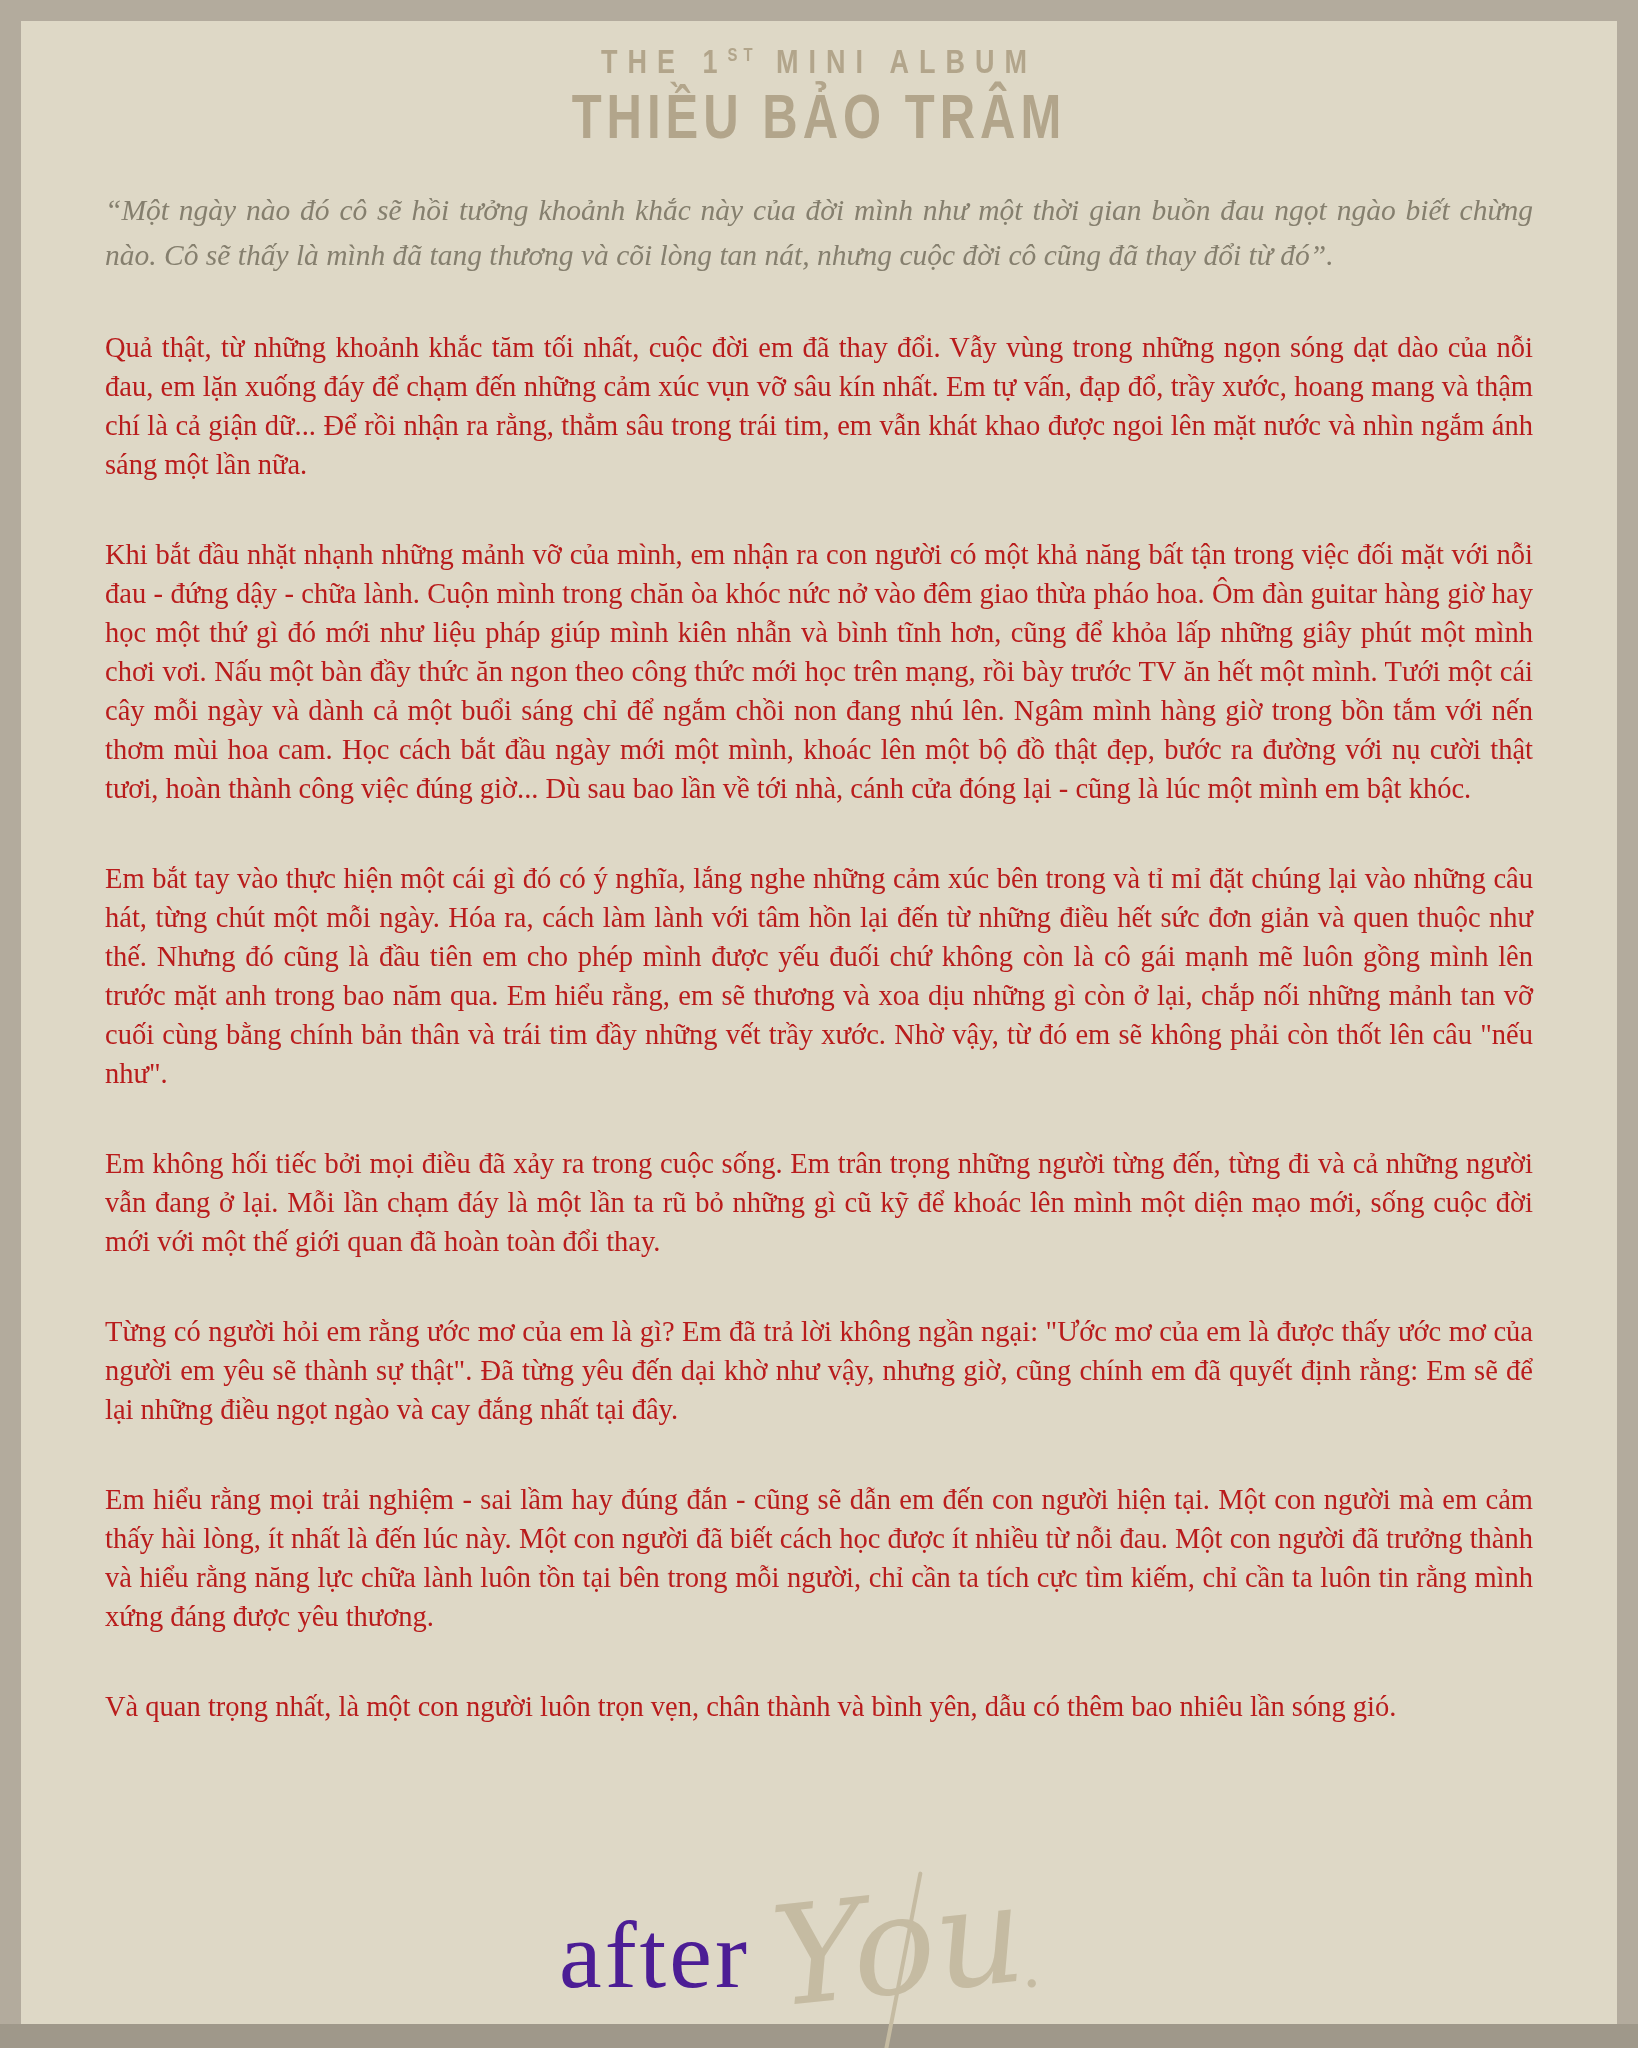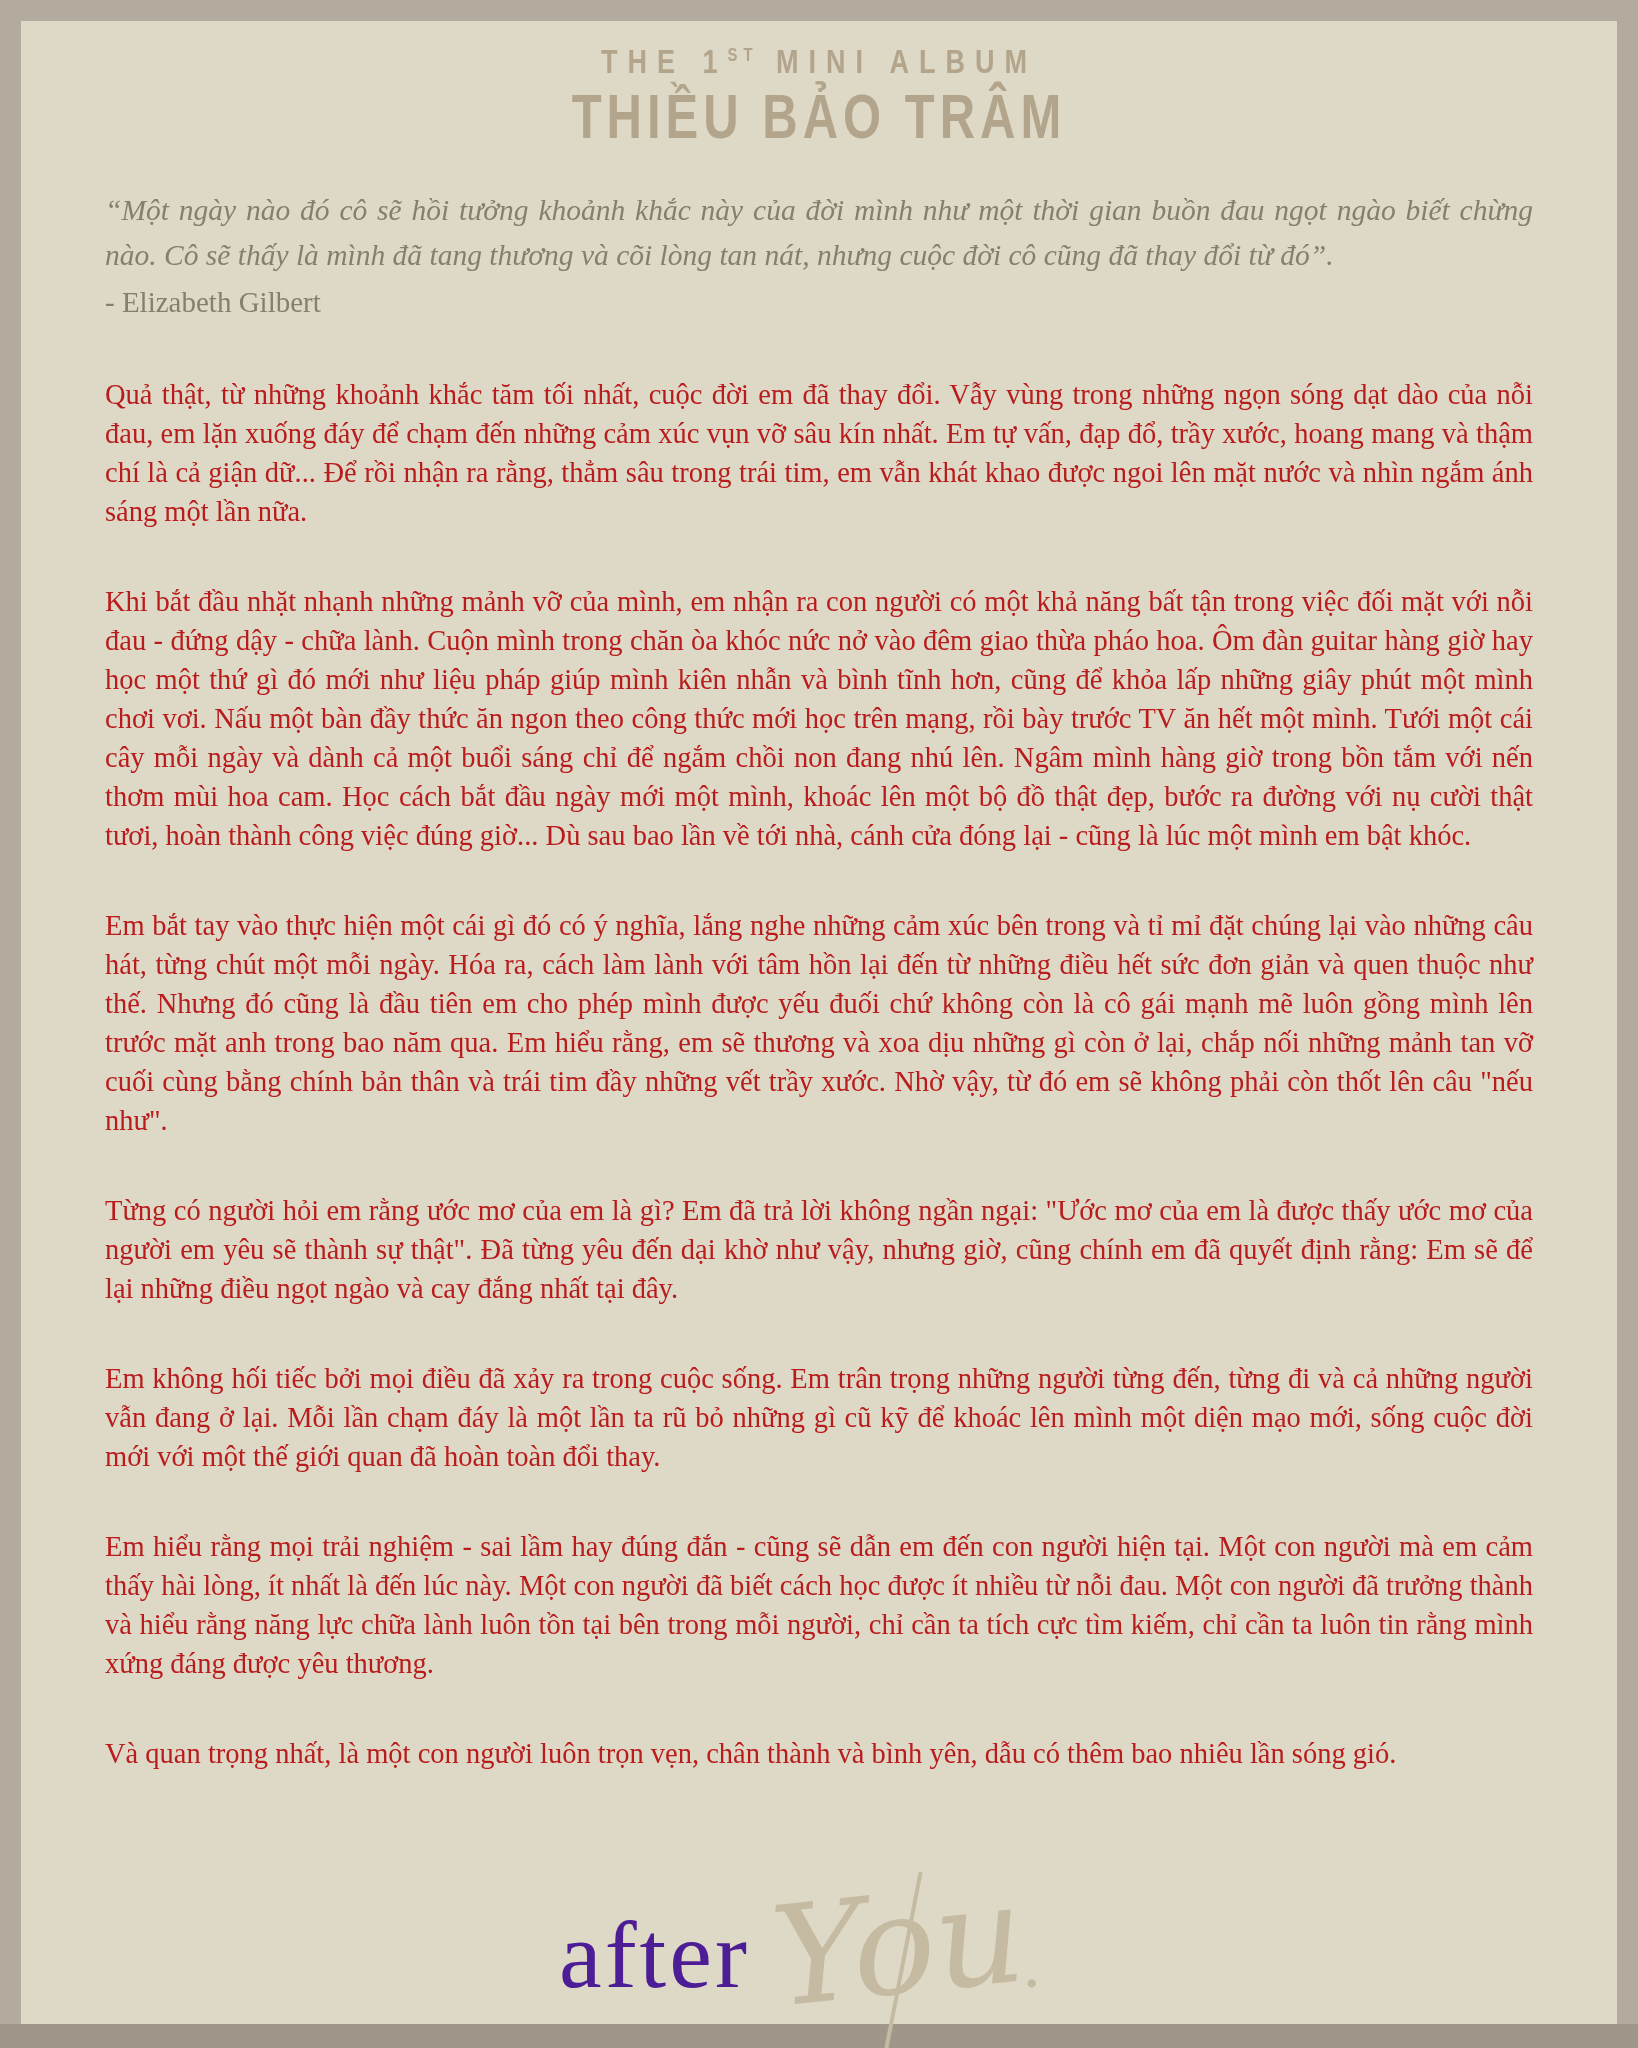--- a/index.html
+++ b/index.html
@@ -127,29 +127,28 @@
   <div class="page">
 
     <div class="header">
       <div class="album-line"><span>THE 1</span><span class="sup">ST</span><span> MINI ALBUM</span></div>
       <br>
       <div class="artist-name">THIỀU BẢO TRÂM</div>
     </div>
 
     <div class="quote-block">
       <p class="quote-text">“Một ngày nào đó cô sẽ hồi tưởng khoảnh khắc này của đời mình như một thời gian buồn đau ngọt ngào biết chừng nào. Cô sẽ thấy là mình đã tang thương và cõi lòng tan nát, nhưng cuộc đời cô cũng đã thay đổi từ đó”.</p>
-      <p class="quote-attribution">- Elizabeth Gilbert</p>
     </div>
 
     <div class="body-copy">
       <p>Quả thật, từ những khoảnh khắc tăm tối nhất, cuộc đời em đã thay đổi. Vẫy vùng trong những ngọn sóng dạt dào của nỗi đau, em lặn xuống đáy để chạm đến những cảm xúc vụn vỡ sâu kín nhất. Em tự vấn, đạp đổ, trầy xước, hoang mang và thậm chí là cả giận dữ... Để rồi nhận ra rằng, thẳm sâu trong trái tim, em vẫn khát khao được ngoi lên mặt nước và nhìn ngắm ánh sáng một lần nữa.</p>
       <p>Khi bắt đầu nhặt nhạnh những mảnh vỡ của mình, em nhận ra con người có một khả năng bất tận trong việc đối mặt với nỗi đau - đứng dậy - chữa lành. Cuộn mình trong chăn òa khóc nức nở vào đêm giao thừa pháo hoa. Ôm đàn guitar hàng giờ hay học một thứ gì đó mới như liệu pháp giúp mình kiên nhẫn và bình tĩnh hơn, cũng để khỏa lấp những giây phút một mình chơi vơi. Nấu một bàn đầy thức ăn ngon theo công thức mới học trên mạng, rồi bày trước TV ăn hết một mình. Tưới một cái cây mỗi ngày và dành cả một buổi sáng chỉ để ngắm chồi non đang nhú lên. Ngâm mình hàng giờ trong bồn tắm với nến thơm mùi hoa cam. Học cách bắt đầu ngày mới một mình, khoác lên một bộ đồ thật đẹp, bước ra đường với nụ cười thật tươi, hoàn thành công việc đúng giờ... Dù sau bao lần về tới nhà, cánh cửa đóng lại - cũng là lúc một mình em bật khóc.</p>
       <p>Em bắt tay vào thực hiện một cái gì đó có ý nghĩa, lắng nghe những cảm xúc bên trong và tỉ mỉ đặt chúng lại vào những câu hát, từng chút một mỗi ngày. Hóa ra, cách làm lành với tâm hồn lại đến từ những điều hết sức đơn giản và quen thuộc như thế. Nhưng đó cũng là đầu tiên em cho phép mình được yếu đuối chứ không còn là cô gái mạnh mẽ luôn gồng mình lên trước mặt anh trong bao năm qua. Em hiểu rằng, em sẽ thương và xoa dịu những gì còn ở lại, chắp nối những mảnh tan vỡ cuối cùng bằng chính bản thân và trái tim đầy những vết trầy xước. Nhờ vậy, từ đó em sẽ không phải còn thốt lên câu "nếu như".</p>
+      <p>Em không hối tiếc bởi mọi điều đã xảy ra trong cuộc sống. Em trân trọng những người từng đến, từng đi và cả những người vẫn đang ở lại. Mỗi lần chạm đáy là một lần ta rũ bỏ những gì cũ kỹ để khoác lên mình một diện mạo mới, sống cuộc đời mới với một thế giới quan đã hoàn toàn đổi thay.</p>
       <p>Từng có người hỏi em rằng ước mơ của em là gì? Em đã trả lời không ngần ngại: "Ước mơ của em là được thấy ước mơ của người em yêu sẽ thành sự thật". Đã từng yêu đến dại khờ như vậy, nhưng giờ, cũng chính em đã quyết định rằng: Em sẽ để lại những điều ngọt ngào và cay đắng nhất tại đây.</p>
-      <p>Em không hối tiếc bởi mọi điều đã xảy ra trong cuộc sống. Em trân trọng những người từng đến, từng đi và cả những người vẫn đang ở lại. Mỗi lần chạm đáy là một lần ta rũ bỏ những gì cũ kỹ để khoác lên mình một diện mạo mới, sống cuộc đời mới với một thế giới quan đã hoàn toàn đổi thay.</p>
       <p>Em hiểu rằng mọi trải nghiệm - sai lầm hay đúng đắn - cũng sẽ dẫn em đến con người hiện tại. Một con người mà em cảm thấy hài lòng, ít nhất là đến lúc này. Một con người đã biết cách học được ít nhiều từ nỗi đau. Một con người đã trưởng thành và hiểu rằng năng lực chữa lành luôn tồn tại bên trong mỗi người, chỉ cần ta tích cực tìm kiếm, chỉ cần ta luôn tin rằng mình xứng đáng được yêu thương.</p>
       <p>Và quan trọng nhất, là một con người luôn trọn vẹn, chân thành và bình yên, dẫu có thêm bao nhiêu lần sóng gió.</p>
     </div>
 
   </div>
 
   <div class="logo">
     <div class="signature-stroke"></div>
     <span class="after">after</span><span class="you">You</span><span class="period">.</span>
   </div>

